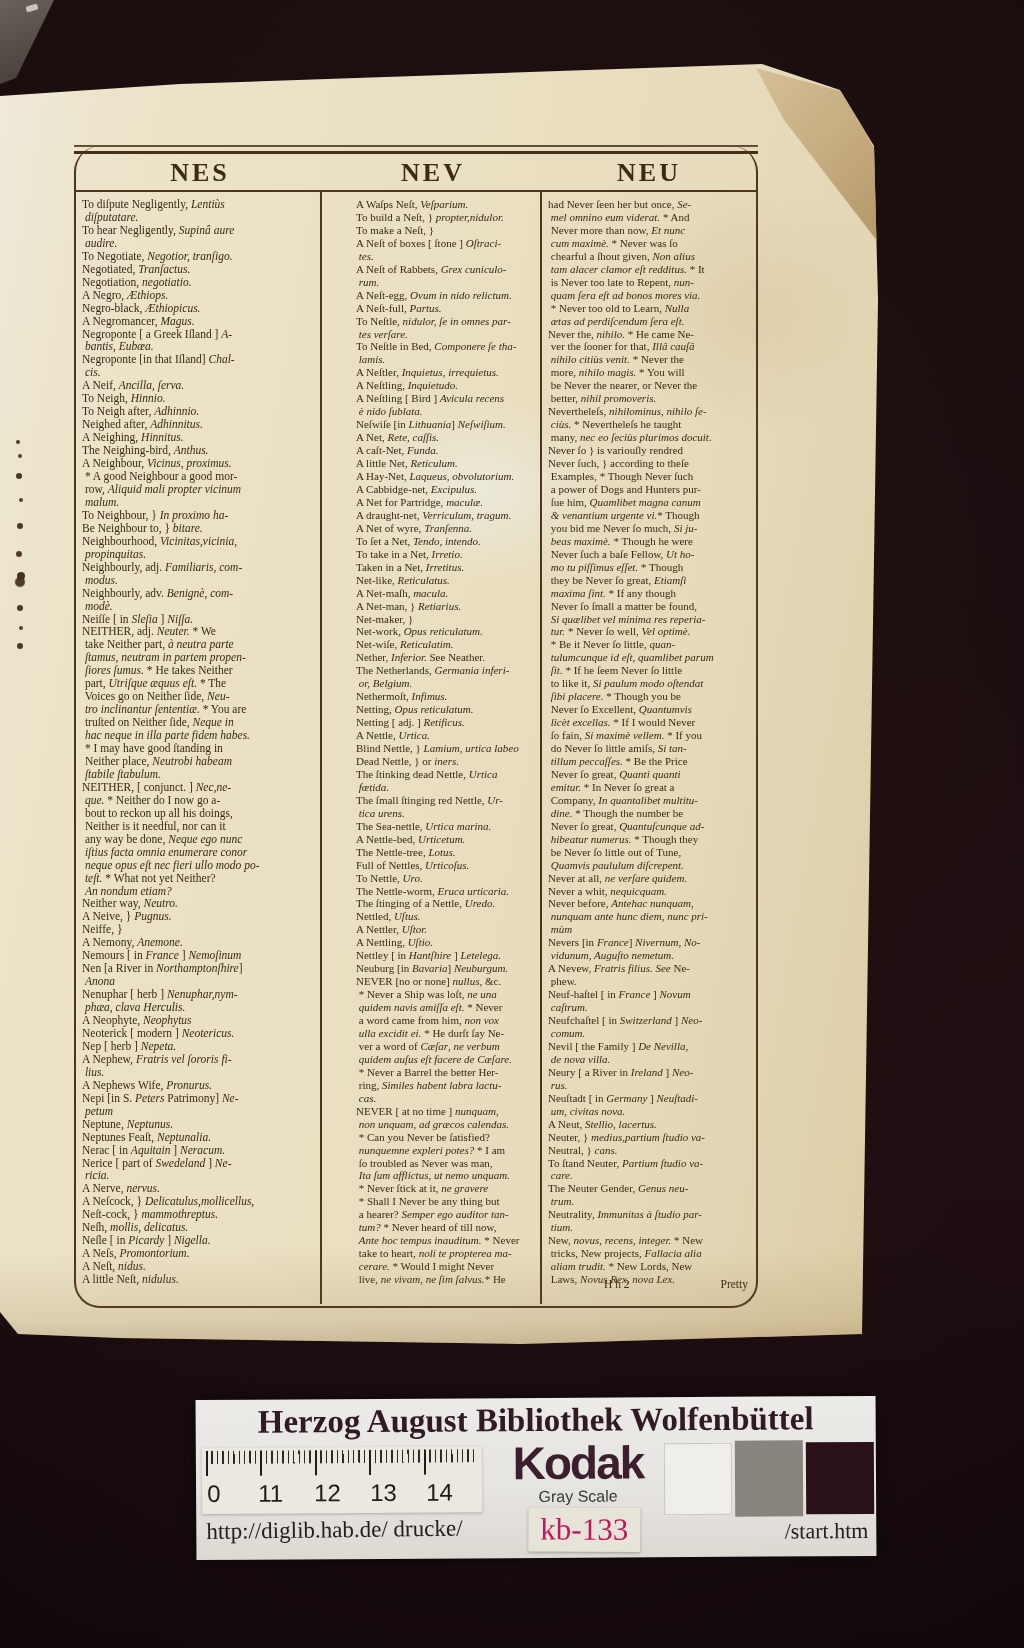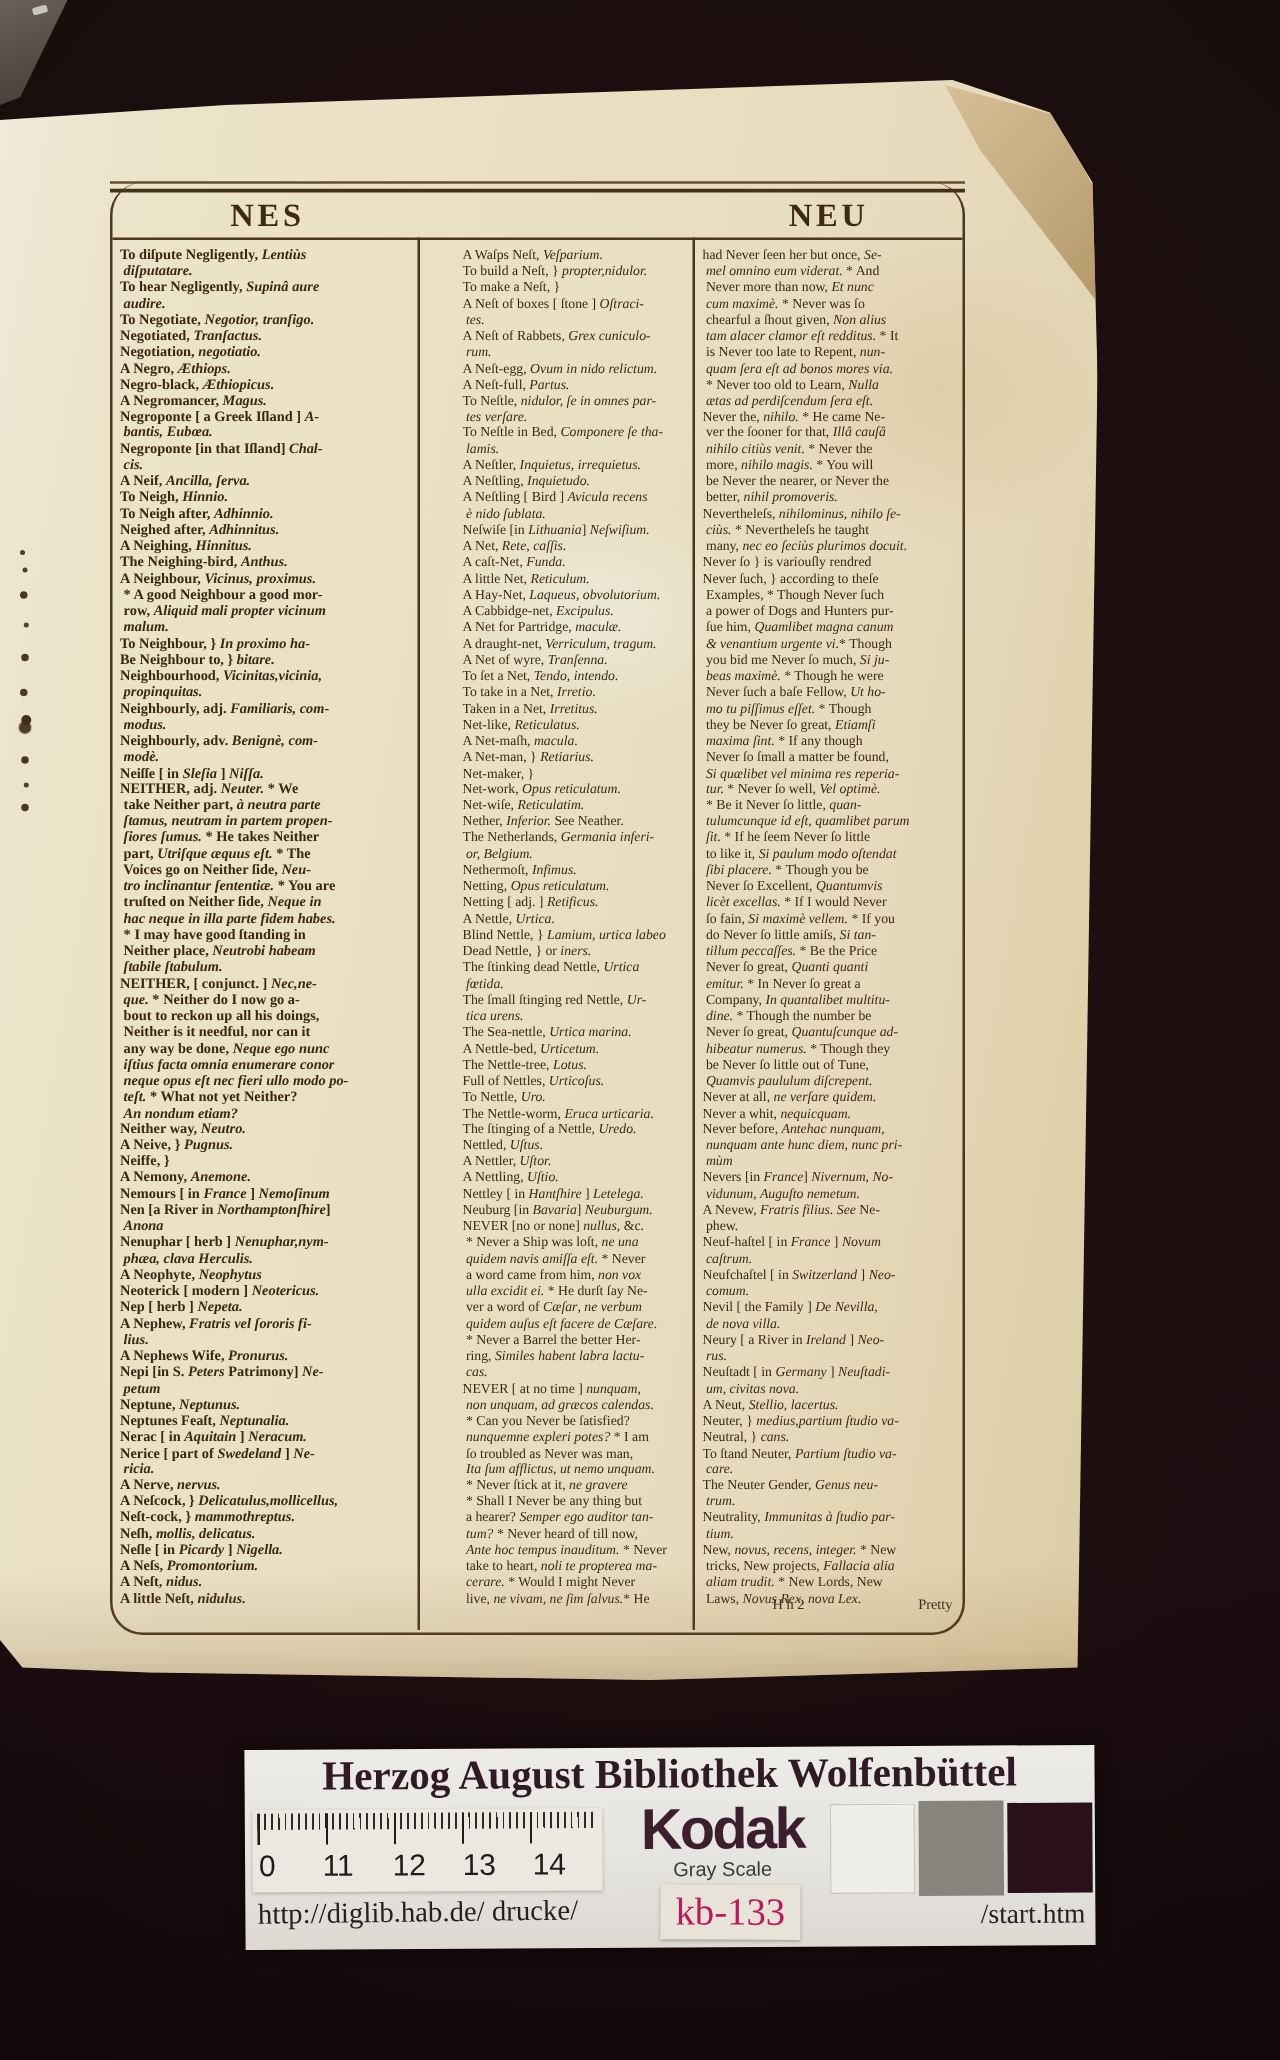--- a/index.html
+++ b/index.html
@@ -23,35 +23,35 @@
   .page-stain-b{position:absolute;left:620px;top:180px;width:260px;height:260px;border-radius:50%;
     background:radial-gradient(closest-side,rgba(190,150,90,.18),rgba(190,150,90,0));}
   .page-fold{position:absolute;left:744px;top:60px;width:140px;height:190px;
     clip-path:polygon(12px 8px,100px 32px,132px 92px,134px 182px,40px 60px);
     background:linear-gradient(135deg,#d5bd93,#bfa476 55%,#a98a58);opacity:.85;}
   .ink-dots{position:absolute;left:16px;top:440px;width:4px;height:4px;border-radius:50%;background:#503c28;
     box-shadow:2px 14px 0 0 #54402c,1px 34px 0 1px #4a3624,3px 58px 0 0 #54402c,2px 84px 0 1px #4a3624,
       1px 112px 0 1px #503a26,3px 134px 0 2px #42301f,2px 140px 1px 3px #503a26,2px 166px 0 1px #4a3624,
       3px 186px 0 0 #54402c,2px 204px 0 1px #4a3624;}
   
-  .tblock{position:absolute;left:88px;top:146px;width:680px;height:1160px;
+  .tblock{position:absolute;left:74px;top:146px;width:680px;height:1160px;
     border-left:2px solid #4e351d;border-right:2px solid #4e351d;border-bottom:2px solid #4e351d;
     color:#3a2712;border-radius:26px;}
   .rule-thin{position:absolute;left:-2px;top:-1px;width:684px;height:2px;background:#4e351d;opacity:.85;}
   .rule-thick{position:absolute;left:-2px;top:5px;width:684px;height:3px;background:#46301a;}
   .hdr-rule{position:absolute;left:0;top:44px;width:680px;height:2px;background:#4e351d;}
   .hdr{position:absolute;top:12px;height:32px;font-weight:700;font-size:26px;letter-spacing:3px;text-align:center;color:#3e2a14;}
   .hdr.h0{left:4px;width:240px;}
   .hdr.h1{left:250px;width:214px;}
   .hdr.h2{left:470px;width:206px;}
   .vrule{position:absolute;top:44px;height:1114px;width:2px;background:#4e351d;}
   .vr1{left:244px;} .vr2{left:464px;}
   .col{position:absolute;top:52px;height:1092px;overflow:hidden;line-height:12.95px;}
   .col div{white-space:pre;}
-  .col.c0{left:6px;width:237px;font-size:11.5px;font-weight:bold;}
+  .col.c0{left:6px;width:237px;font-size:11.5px;}
   .col.c1{left:252px;width:211px;font-size:11.0px;margin-left:28px;}
   .col.c2{left:472px;width:204px;font-size:11.0px;}
   .it{font-style:italic;}
   .pg-footer{position:absolute;left:470px;top:1132px;width:204px;font-size:11.5px;}
   .sig{position:absolute;left:58px;}
   .catch{position:absolute;right:2px;}
   
   .banner{position:absolute;left:196px;top:1398px;width:680px;height:160px;
     background:linear-gradient(180deg,#edebe7 0%,#e6e4e0 55%,#dcd9d3 100%);
     transform:rotate(-.35deg);box-shadow:0 0 14px rgba(0,0,0,.6);}
@@ -91,20 +91,21 @@
     <div class="page-stain-a"></div>
     <div class="page-stain-b"></div>
     <div class="page-fold"></div>
     <div class="ink-dots"></div>
 
     <div class="tblock">
       <div class="rule-thin"></div>
       <div class="rule-thick"></div>
 
       <div class="hdr h0">NES</div>
+      <div class="hdr h1">NEV</div>
       <div class="hdr h2">NEU</div>
       <div class="hdr-rule"></div>
 
       <div class="vrule vr1"></div>
       <div class="vrule vr2"></div>
 
       <div class="col c0">
           <div><span>To diſpute Negligently, </span><span class="it">Lentiùs</span><span></span></div>
           <div><span> </span><span class="it">diſputatare.</span><span></span></div>
           <div><span>To hear Negligently, </span><span class="it">Supinâ aure</span><span></span></div>

